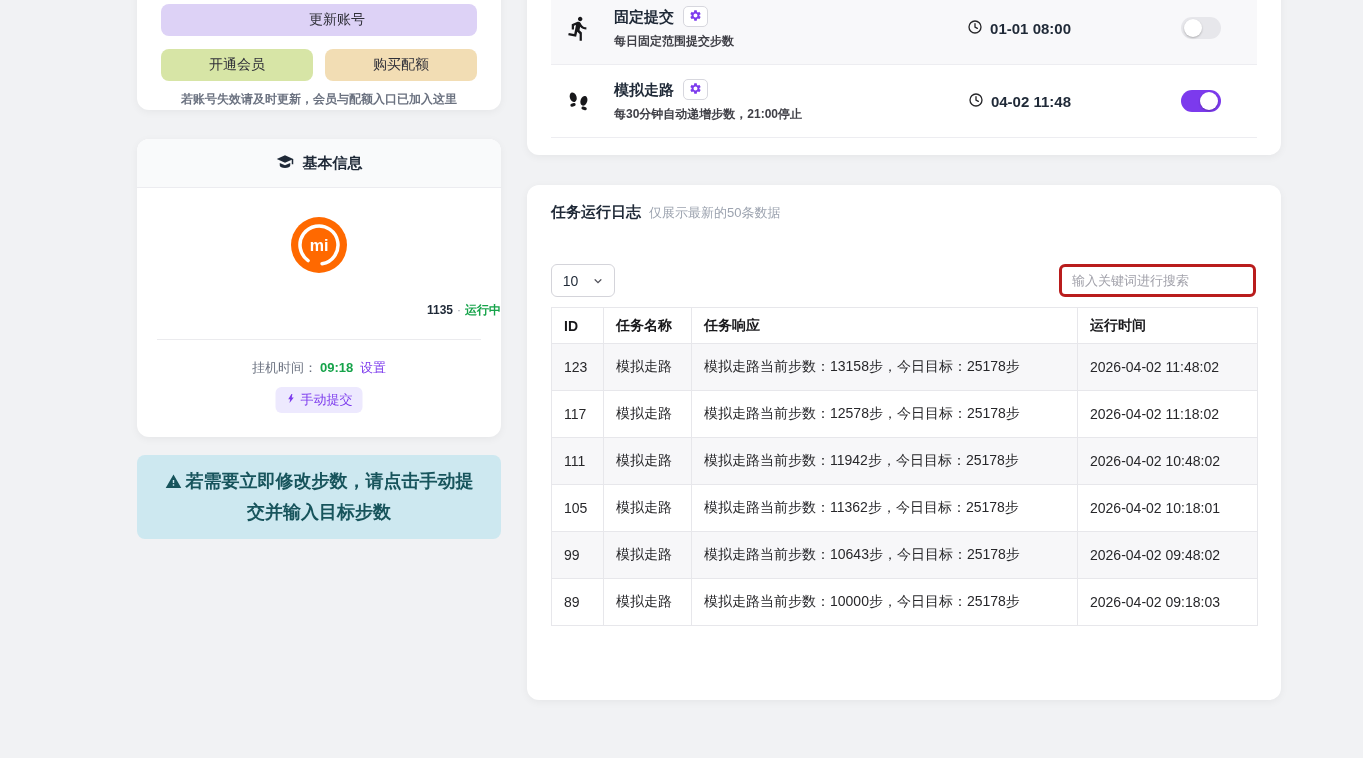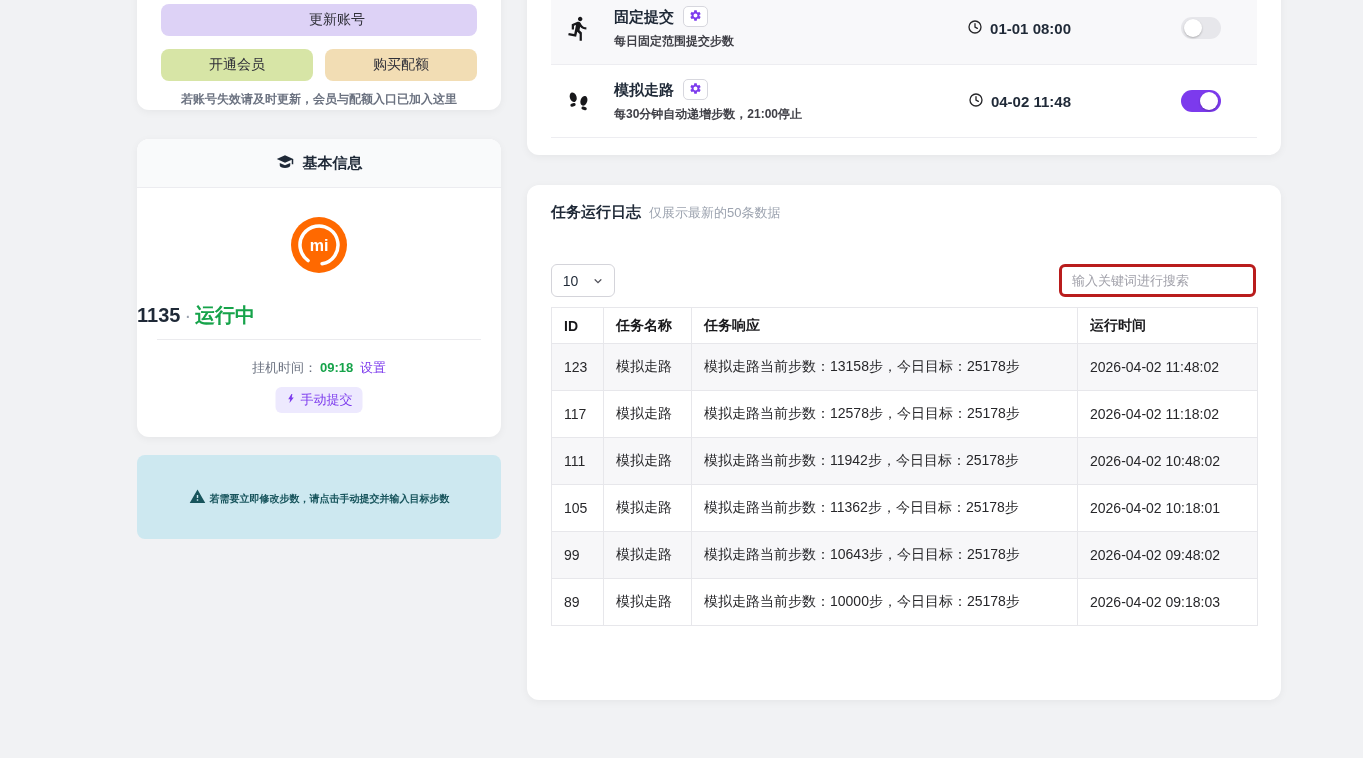--- a/index.html
+++ b/index.html
@@ -18,37 +18,37 @@
   .account-note { position:absolute; left:10px; right:10px; top:113px; text-align:center;
                   font-size:12px; font-weight:bold; color:#6b7280; }
 
   
   .info-card { left:137px; top:139px; width:364px; height:298px; }
   .info-header { position:absolute; top:0; left:0; right:0; height:49px; background:#f9fafb;
                  border-bottom:1px solid #ececf0; border-radius:12px 12px 0 0;
                  display:flex; align-items:center; justify-content:center; gap:9px;
                  font-size:15px; font-weight:bold; color:#1f2937; }
   .mi-logo { position:absolute; left:50%; top:78px; transform:translateX(-50%); width:56px; height:56px; }
-  .status-line { position:absolute; top:163px; width:100%; text-align:left;
-                 font-size:20px; font-weight:bold; color:#1f2937; }
+  .status-line { position:absolute; top:163px; width:100%; text-align:right;
+                 font-size:12px; font-weight:bold; color:#1f2937; }
   .status-sep { color:#9ca3af; font-weight:normal; padding:0 4px; }
   .status-run { color:#16a34a; }
   .info-divider { position:absolute; top:200px; left:20px; right:20px; height:1px; background:#ebebee; }
   .hang-line { position:absolute; top:220px; width:100%; text-align:center; font-size:13px; color:#6b7280; }
   .hang-time { color:#16a34a; font-weight:bold; padding:0 3px; }
   .hang-set { color:#7c3aed; cursor:pointer; }
   .manual-btn { position:absolute; top:248px; left:50%; transform:translateX(-50%); height:26px;
                 padding:0 10px; background:#ede9fe; color:#7c3aed; border:none; border-radius:6px;
                 font-size:13px; display:flex; align-items:center; gap:4px; cursor:pointer; font-family:inherit; }
 
   
   .notice-box { position:absolute; left:137px; top:455px; width:364px; height:84px; background:#cde8f0;
                 border-radius:8px; display:flex; align-items:center; justify-content:center;
                 padding:10px 20px; }
-  .notice-text { font-size:10px; font-weight:bold; color:#17545c; text-align:center; line-height:1.7; }
+  .notice-text { font-size:18px; font-weight:bold; color:#17545c; text-align:center; line-height:1.7; }
   .notice-text svg { vertical-align:-3px; margin-right:4px; }
 
   
   .tasks-card { left:527px; top:-90px; width:754px; height:245px; }
   .task-row { position:absolute; left:24px; right:24px; height:73px; display:flex; align-items:center;
               border-bottom:1px solid #ededf1; padding:0 36px 0 14px; }
   .task-row.alt { background:#f8f8fa; }
   .task-row1 { top:82px; } .task-row2 { top:155px; }
   .task-icon { width:27px; height:27px; margin-right:22px; flex:none; }
   .task-titleline { display:flex; align-items:flex-end; gap:9px; }

